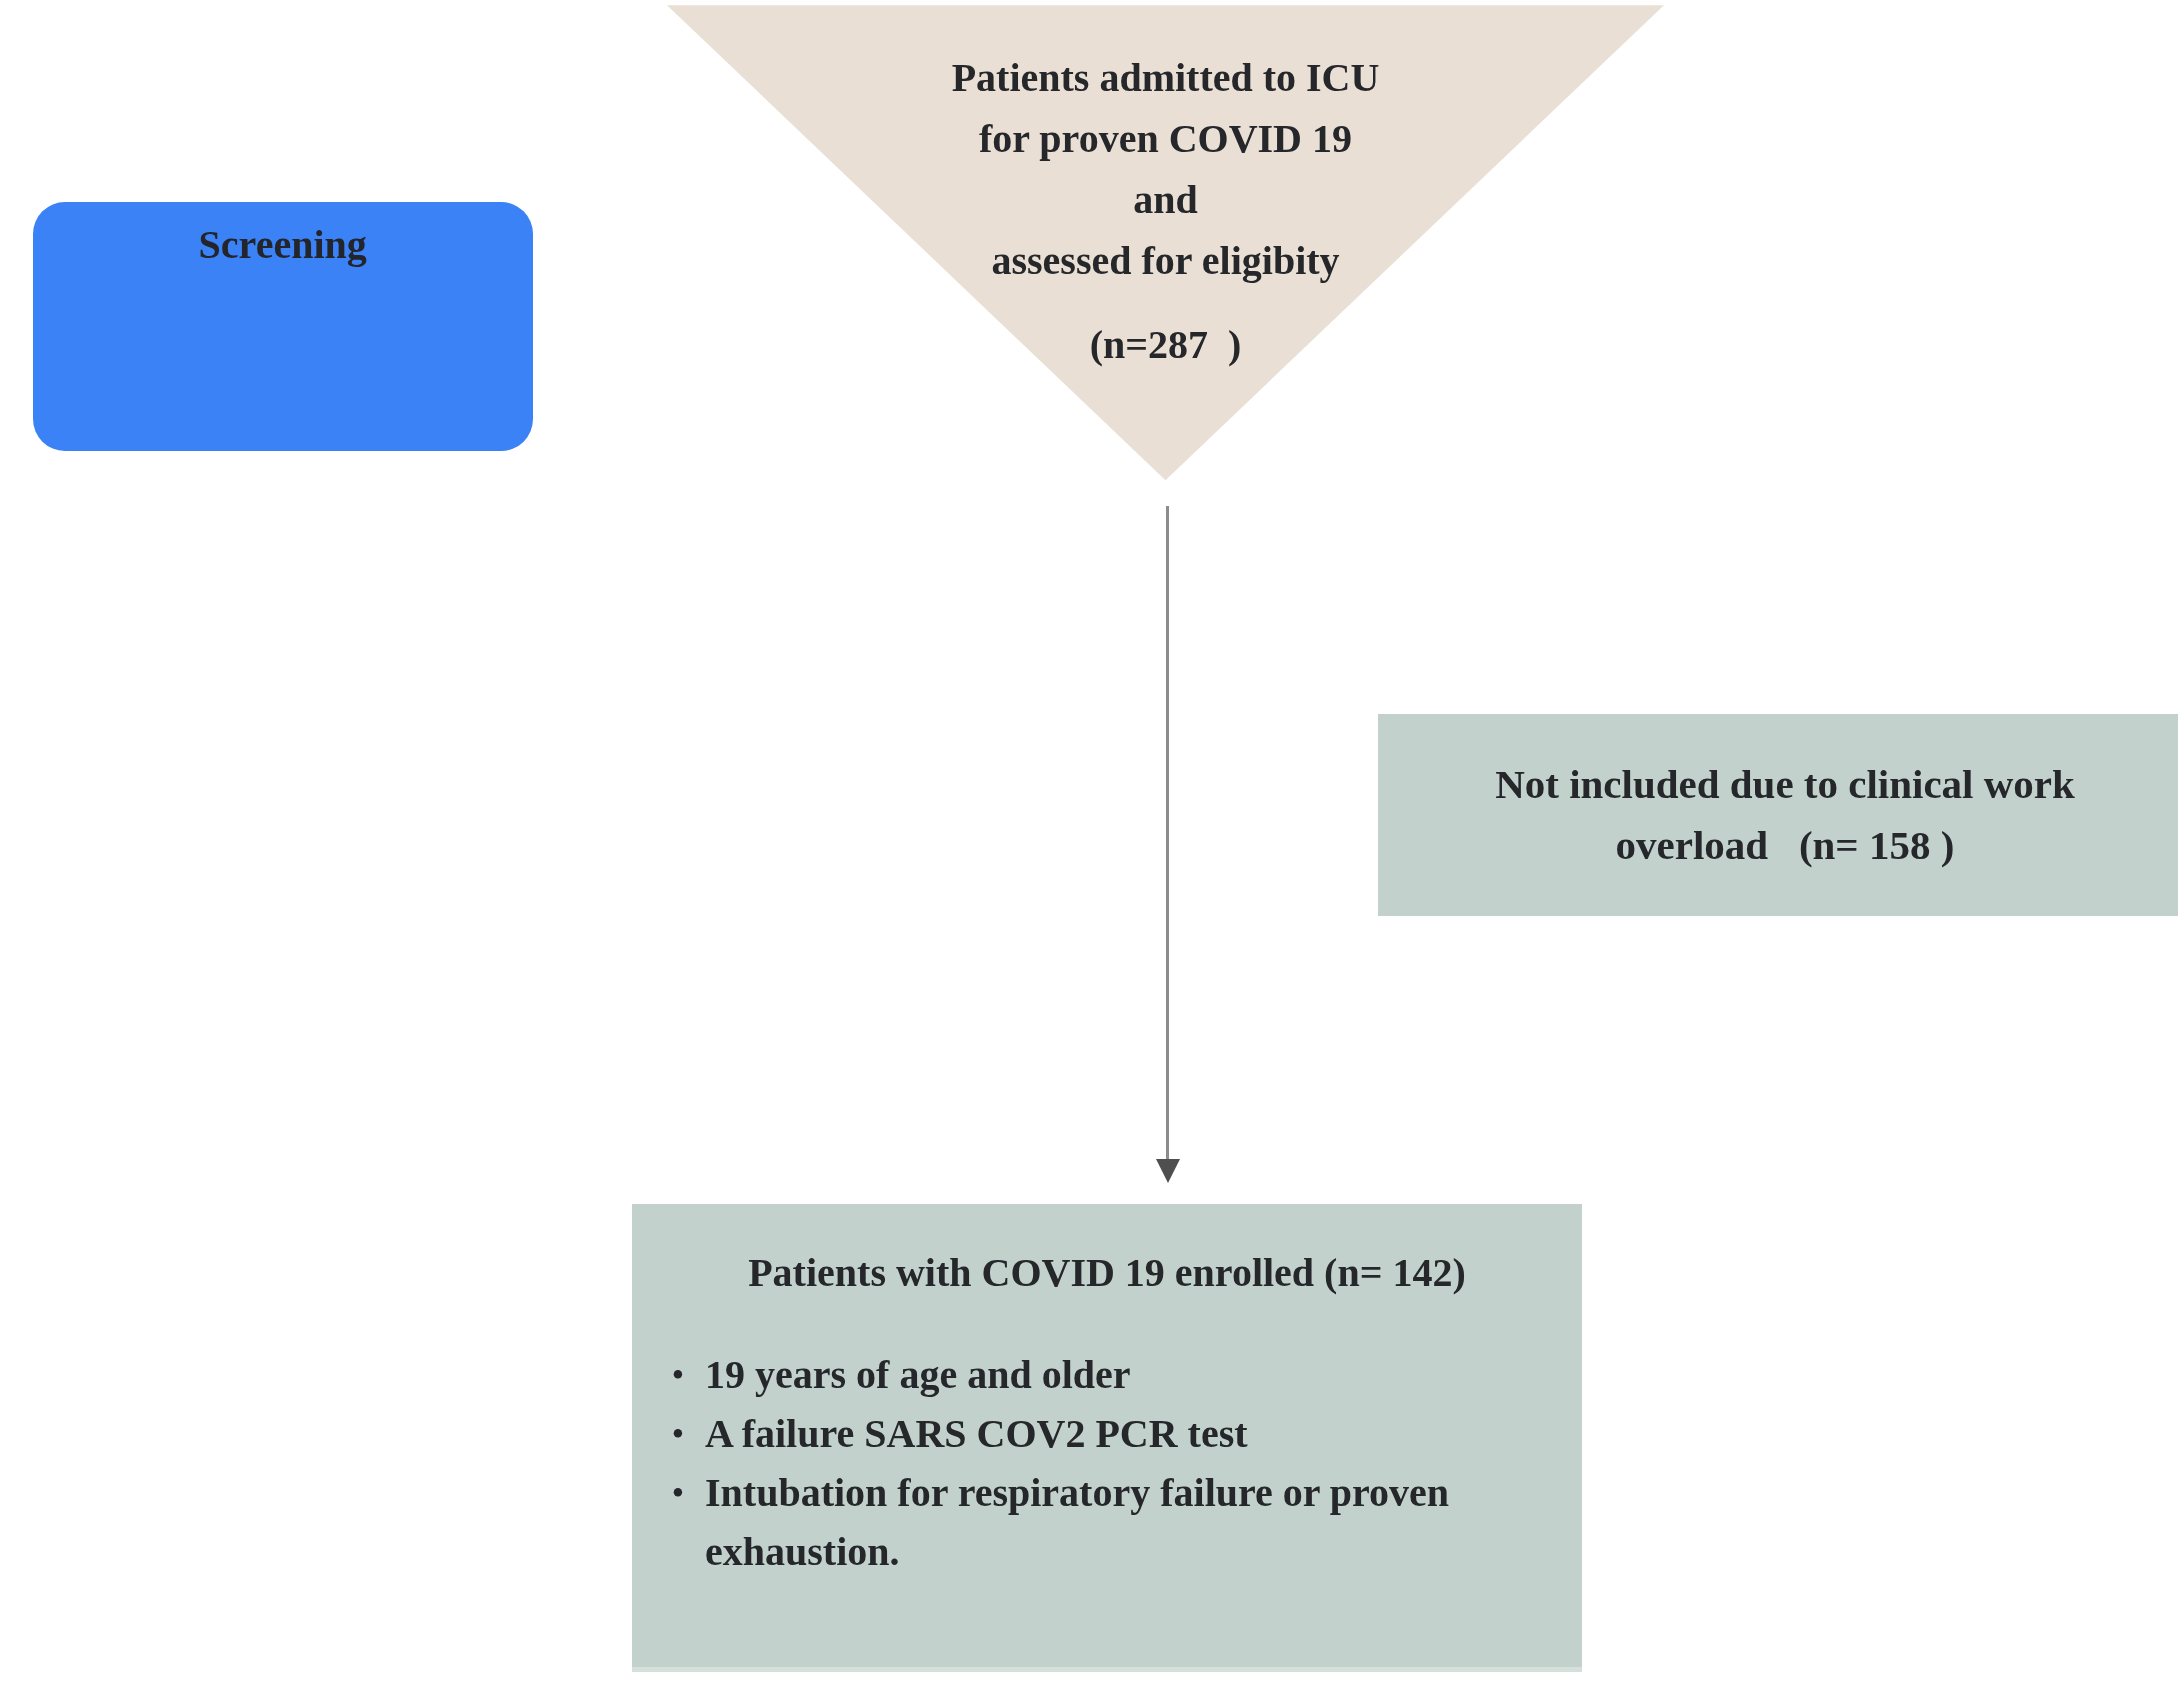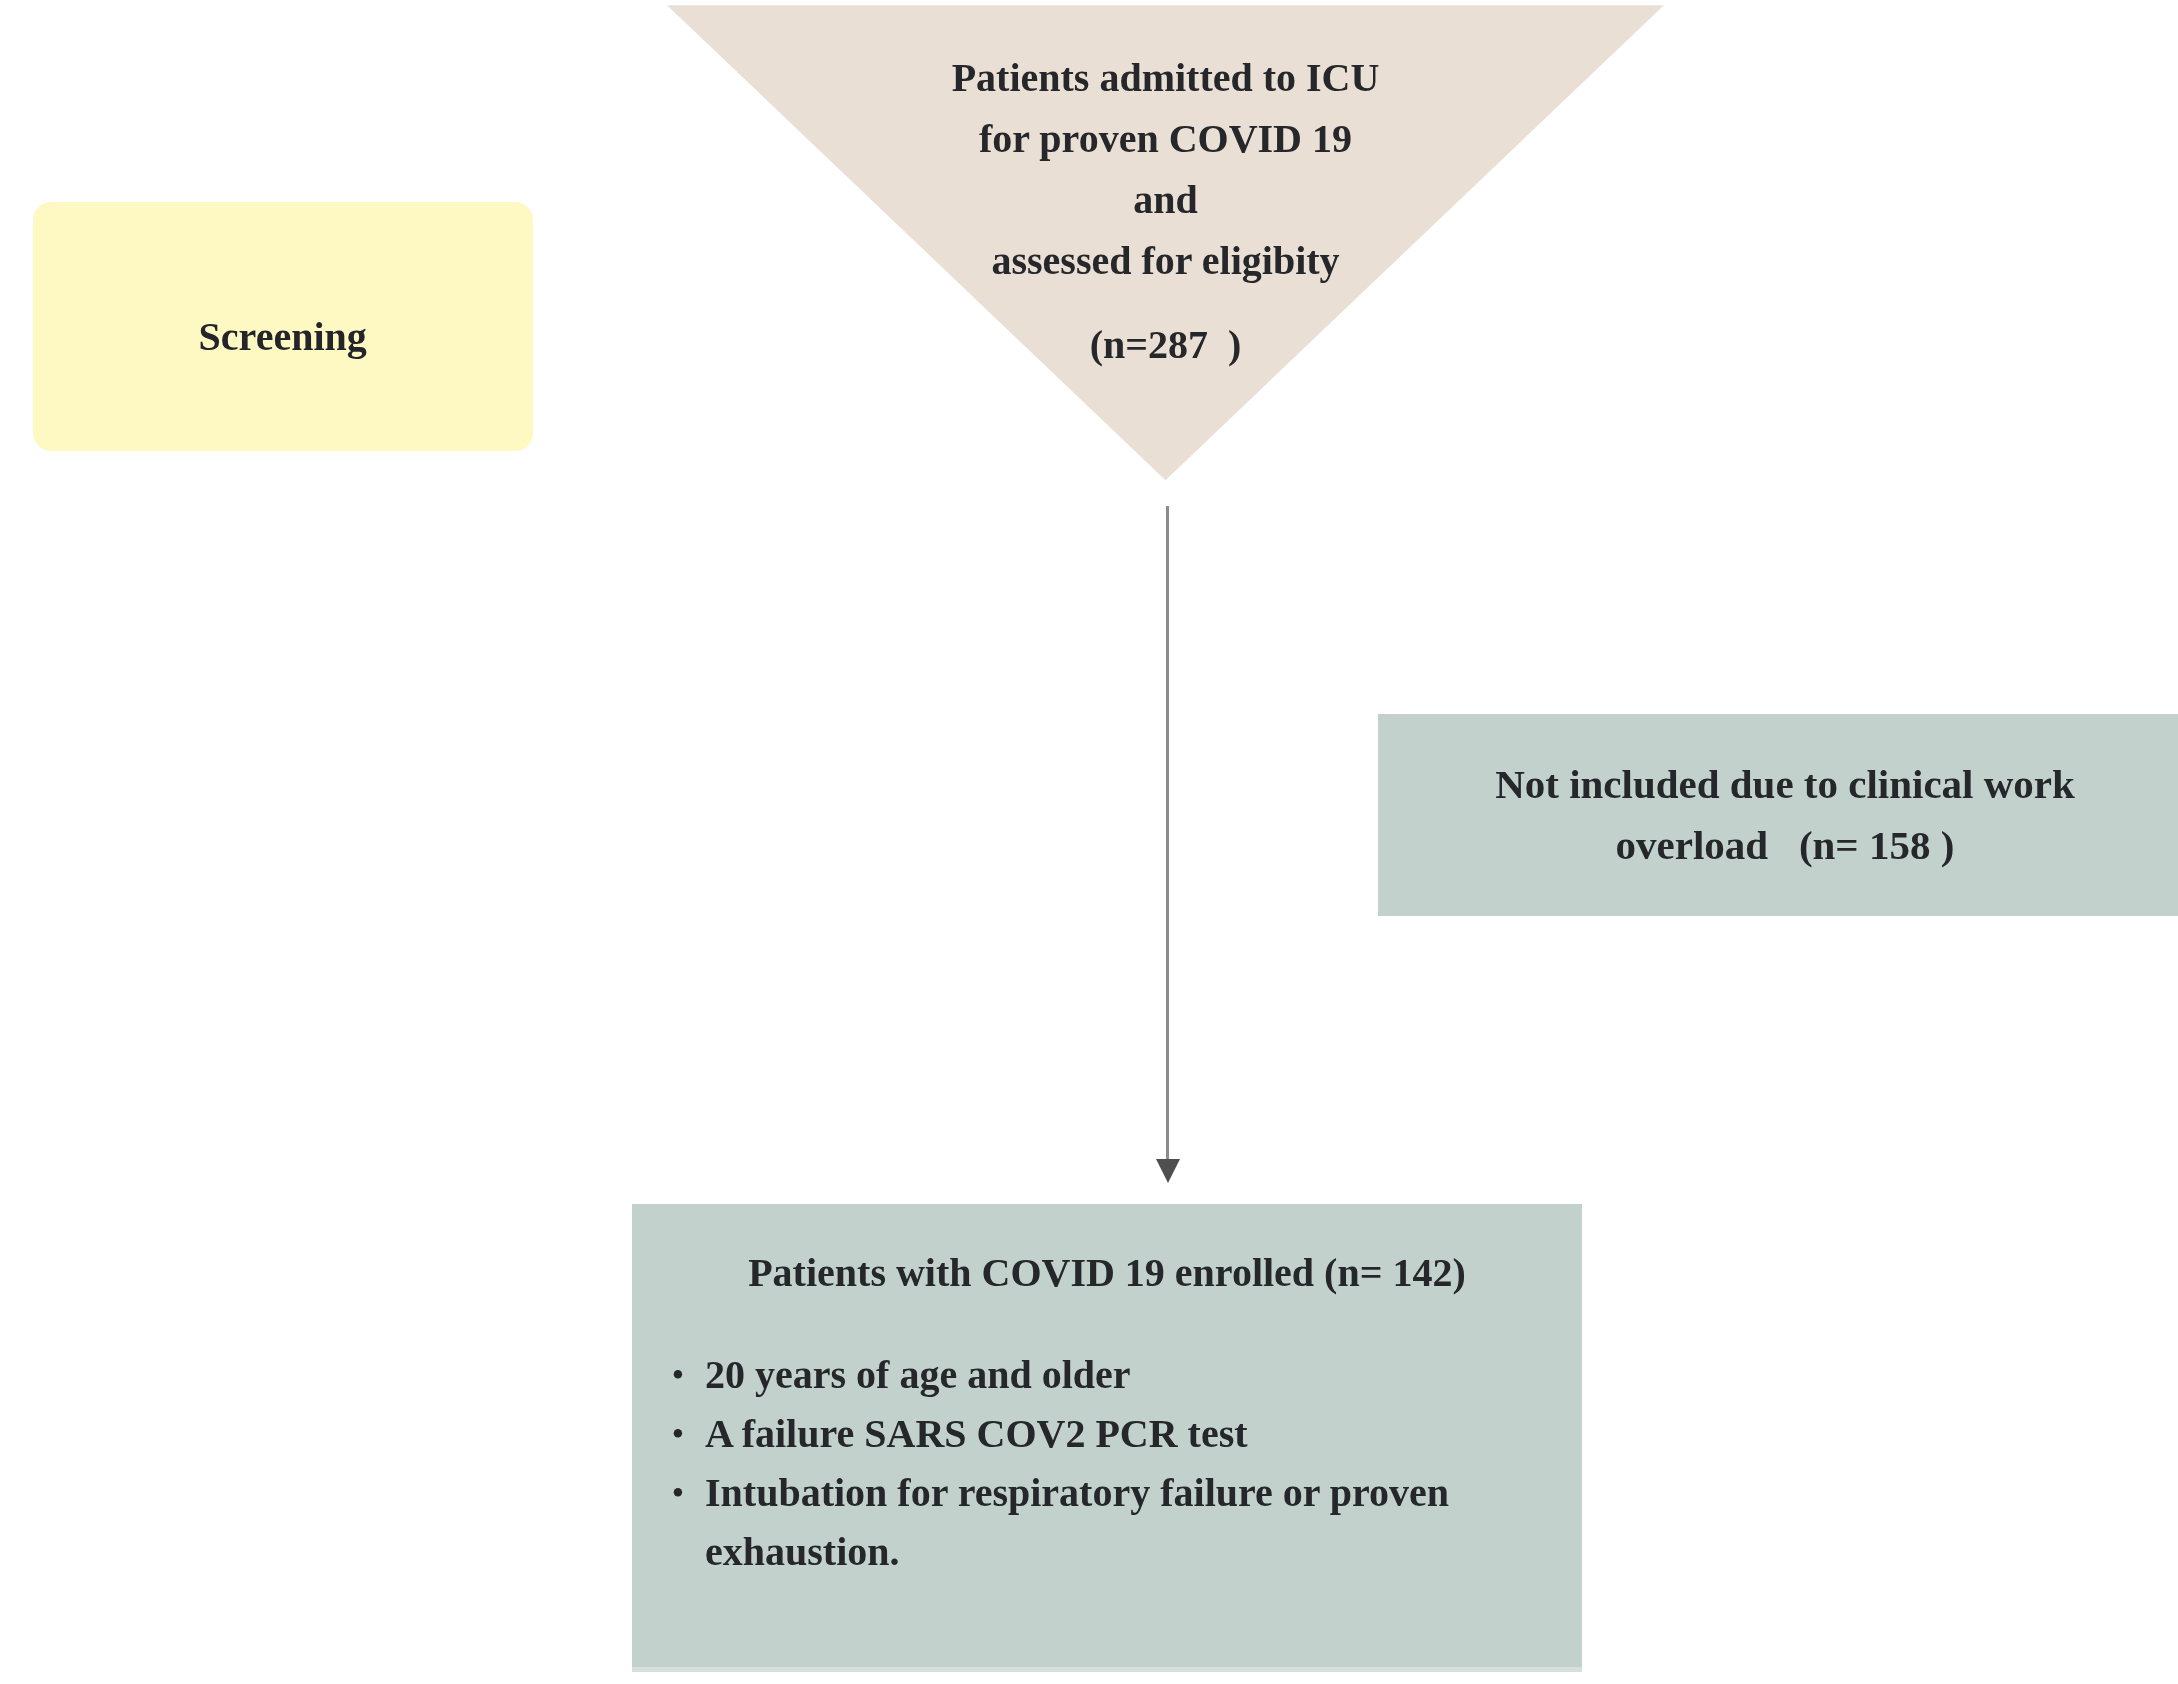--- a/index.html
+++ b/index.html
@@ -43,24 +43,23 @@
     white-space: pre-wrap;
   }
 
   
   .screening-box {
     position: absolute;
     left: 8.7px;
     top: 202px;
     width: 500px;
     height: 249px;
-    background: #fef9c3;
-    border-radius: 18px;
+    background: #3b82f6;
+    border-radius: 32px;
     display: flex;
-    align-items: center;
     justify-content: center;
     padding-top: 19px;
     box-sizing: border-box;
   }
   .screening-box .label {
     font-size: 40px;
     color: #23252b;
   }
 
   
@@ -163,21 +162,21 @@
   <div class="exclusion-box">
     <span class="label">Not included due to clinical work
 overload   (n= 158 )</span>
   </div>
 
   <div class="enrolled-box">
     <div class="enrolled-title">Patients with COVID 19 enrolled (n= 142)</div>
     <ul class="enrolled-bullets">
       <li>
         <span class="bullet-dot">•</span>
-        <span class="bullet-text">20 years of age and older</span>
+        <span class="bullet-text">19 years of age and older</span>
       </li>
       <li>
         <span class="bullet-dot">•</span>
         <span class="bullet-text">A failure SARS COV2 PCR test</span>
       </li>
       <li>
         <span class="bullet-dot">•</span>
         <span class="bullet-text">Intubation for respiratory failure or proven
 exhaustion.</span>
       </li>

